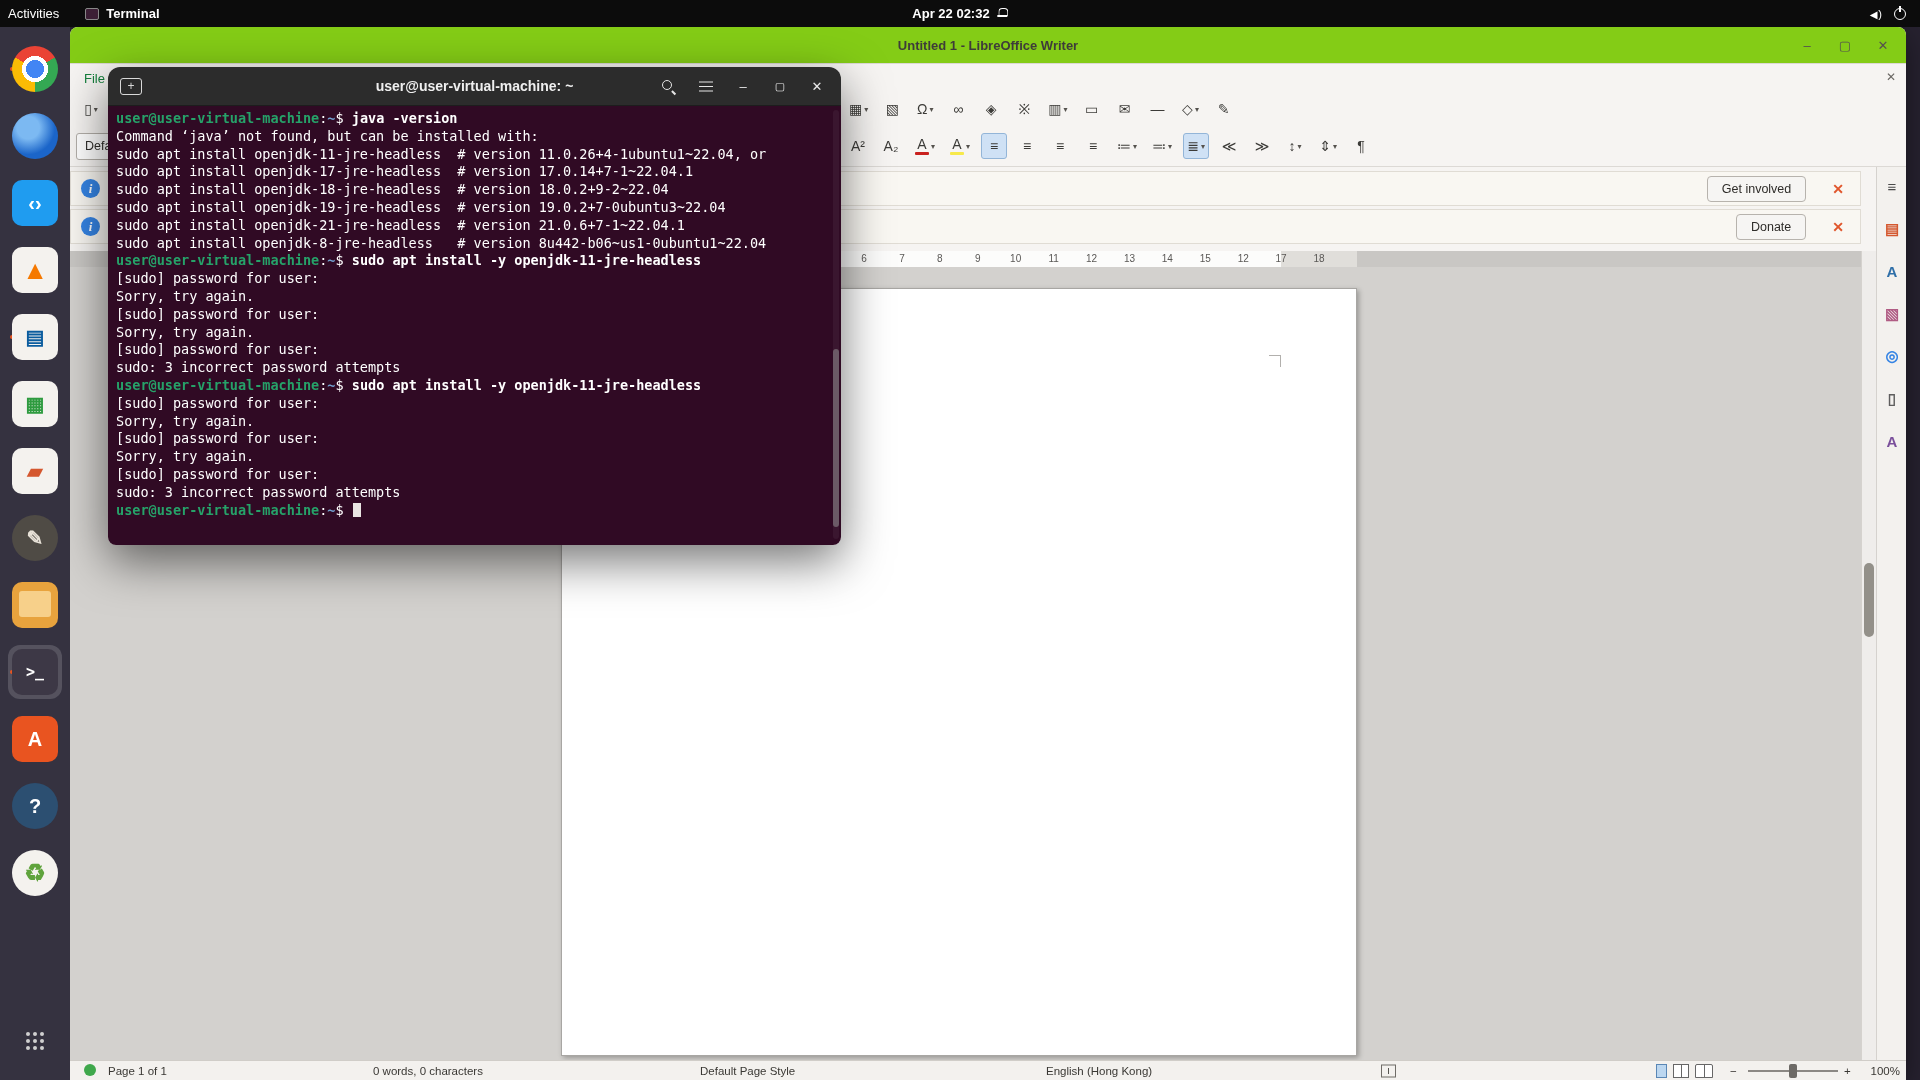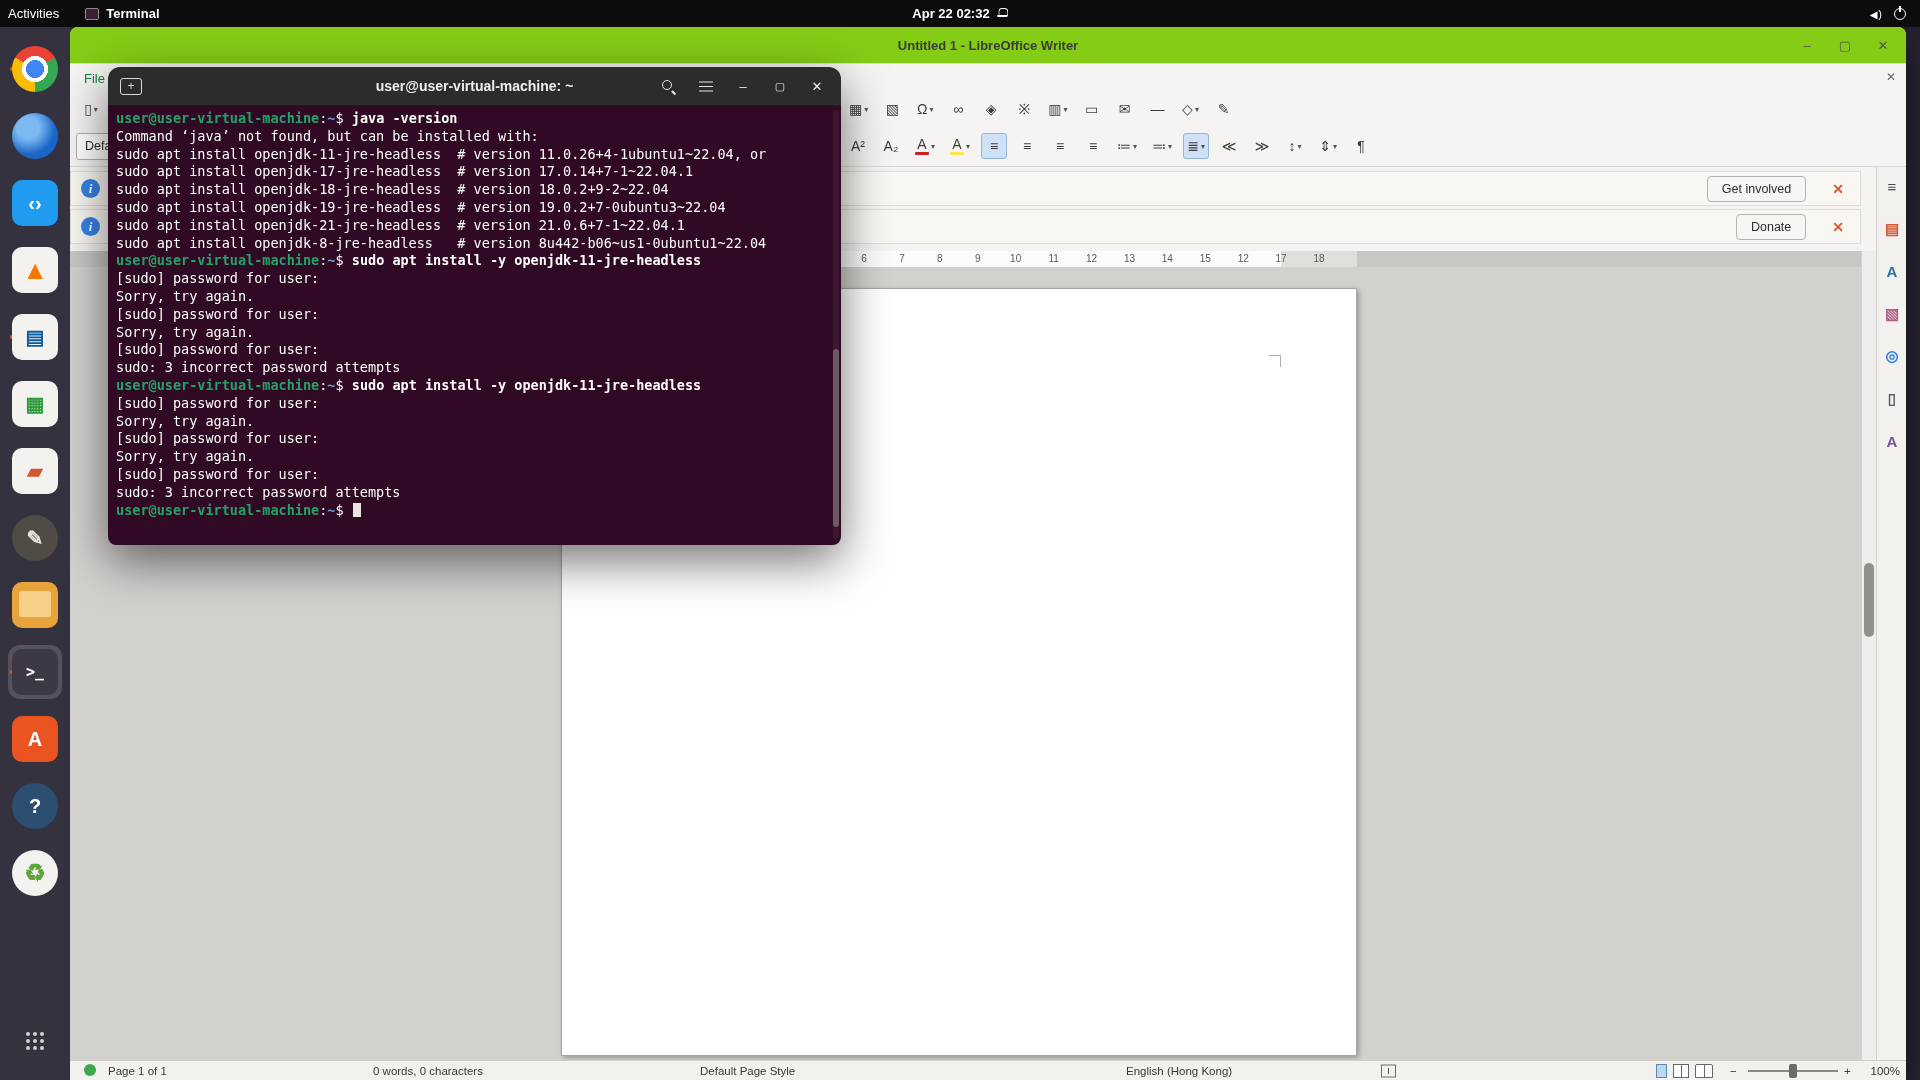--- a/index.html
+++ b/index.html
@@ -470,21 +470,21 @@
       <div class="sstab" style="top: 177px; color: rgb(53, 132, 228);">◎</div>
       <div class="sstab" style="top: 219.5px; color: rgb(94, 94, 94);">▯</div>
       <div class="sstab" style="top: 262px; color: rgb(122, 79, 155);">A</div>
     </div>
 
   <div class="w-statusbar">
     <span class="sb-abs" style="left:14px"><span class="save-dot"></span></span>
     <span class="sb-abs" style="left:38px">Page 1 of 1</span>
     <span class="sb-abs" style="left:303px">0 words, 0 characters</span>
     <span class="sb-abs" style="left:630px">Default Page Style</span>
-    <span class="sb-abs" style="left:1056px">English (Hong Kong)</span>
+    <span class="sb-abs" style="left:976px">English (Hong Kong)</span>
     <span class="sb-abs selbox" style="left:1311px">I</span>
     <span class="sb-abs" style="left:1586px">
       <span class="vl active"></span><span class="vl multi"></span><span class="vl book"></span>
     </span>
     <span class="sb-abs" style="left:1660px">−</span>
     <span class="zoom-slider" style="left:1678px">
       <span class="zs-track"></span>
       <span class="zs-thumb"></span>
     </span>
     <span class="sb-abs" style="left:1774px">+</span>

